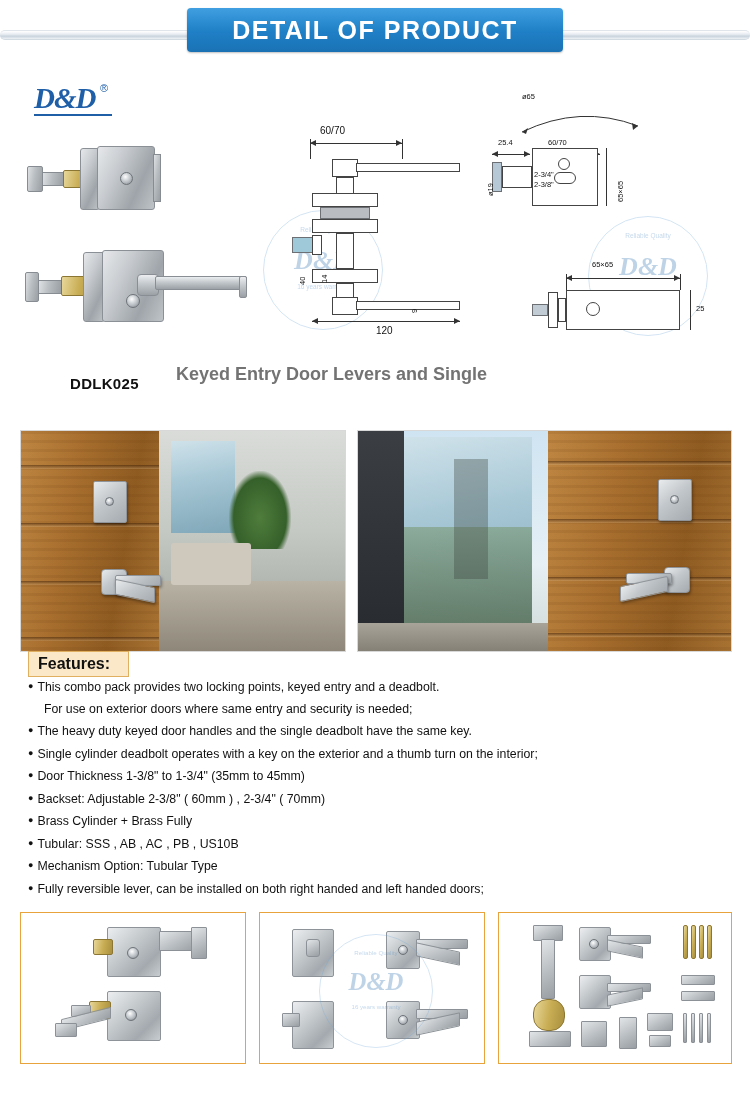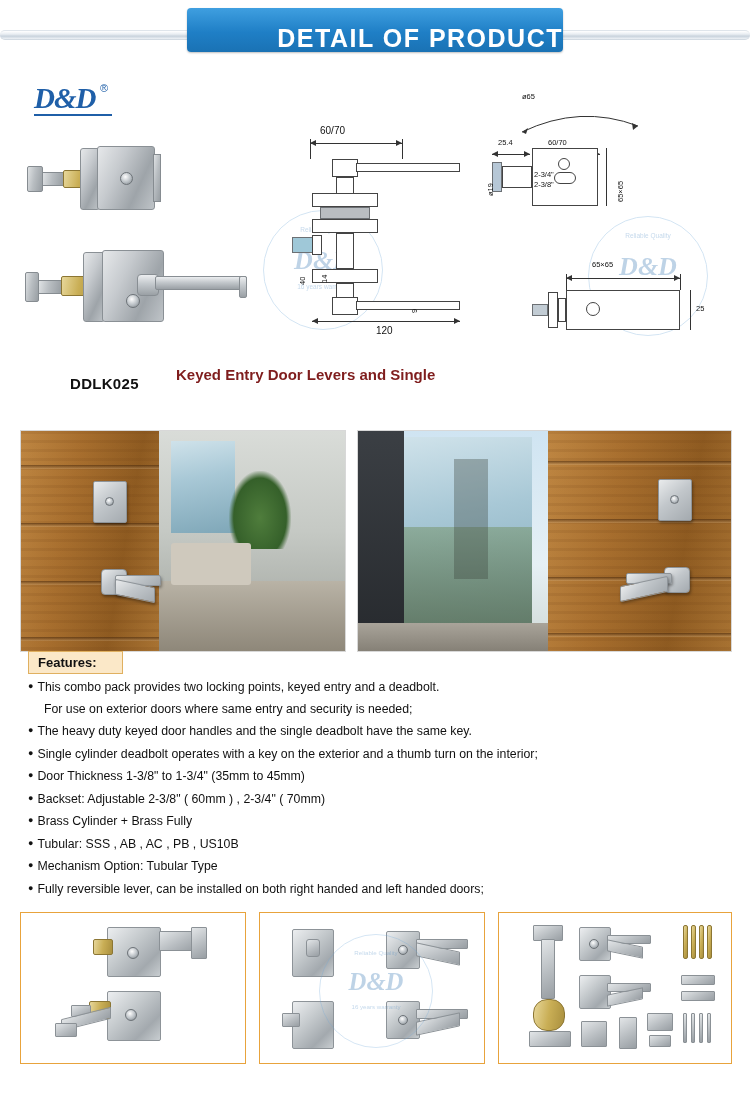--- a/index.html
+++ b/index.html
@@ -31,24 +31,24 @@
   .banner-box {
     position:absolute;
     left:187px; top:8px;
     width:376px; height:44px;
     background:linear-gradient(to bottom,#3f9fe0 0%,#1f7fc6 55%,#1a72b4 100%);
     border-radius:4px;
     box-shadow:0 1px 2px rgba(0,0,0,.25);
   }
   .banner-text {
     position:absolute;
-    left:187px; top:16px;
+    left:187px; top:8px;
     width:376px; height:52px;
     line-height:44px;
-    text-align:right;
+    text-align:center;
     color:#ffffff;
     font-size:25px;
     font-weight:bold;
     letter-spacing:1.5px;
     font-family:"Liberation Sans", sans-serif;
   }
 
   
   .logo {
     position:absolute;
@@ -172,21 +172,21 @@
   .model-code {
     position:absolute;
     left:70px; top:375px;
     font-size:15px; font-weight:bold; color:#111;
     letter-spacing:.3px;
   }
   .model-desc {
     position:absolute;
     left:176px; top:365px;
     width:330px;
-    font-size:15px; font-weight:bold; color:#7f1d1d;
+    font-size:18px; font-weight:bold; color:#737373;
     line-height:19px;
   }
 
   
   .scene-row {
     position:absolute;
     left:20px; top:430px;
     width:712px; height:222px;
   }
   .scene {
@@ -230,24 +230,24 @@
     background:linear-gradient(140deg,#e9ebec 0%,#c2c7cb 45%,#a4aaaf 100%);
     border:1px solid #8e9499;
     border-radius:2px;
     box-shadow:1px 2px 3px rgba(0,0,0,.35);
   }
 
   
   .features-label {
     position:absolute;
     left:28px; top:651px;
-    padding:3px 25px 3px 9px;
+    padding:3px 18px 3px 9px;
     background:#fbe8c8;
     border:1px solid #e0b060;
-    font-size:13px;
+    font-size:16px;
     font-weight:bold;
     color:#111;
   }
   .features-list {
     position:absolute;
     left:28px; top:676px;
     width:700px;
   }
   .feat {
     font-size:12.3px;

